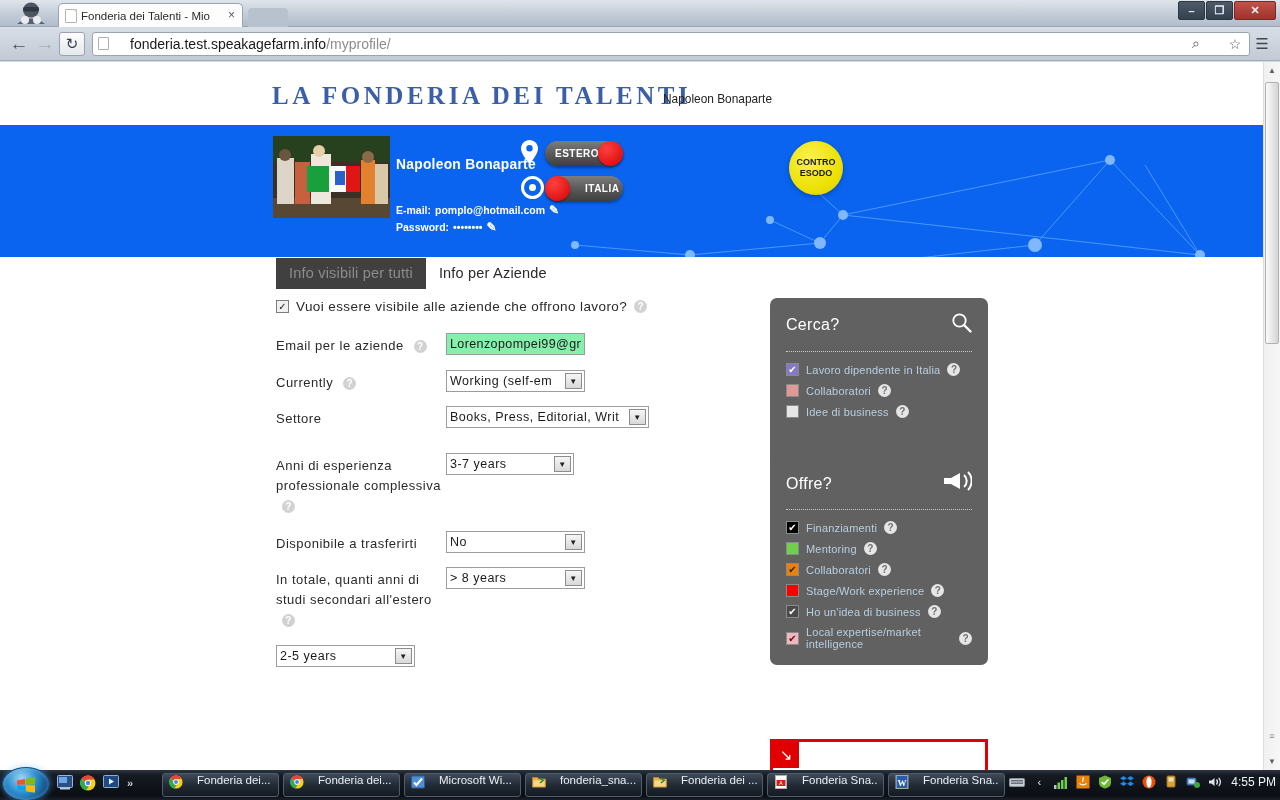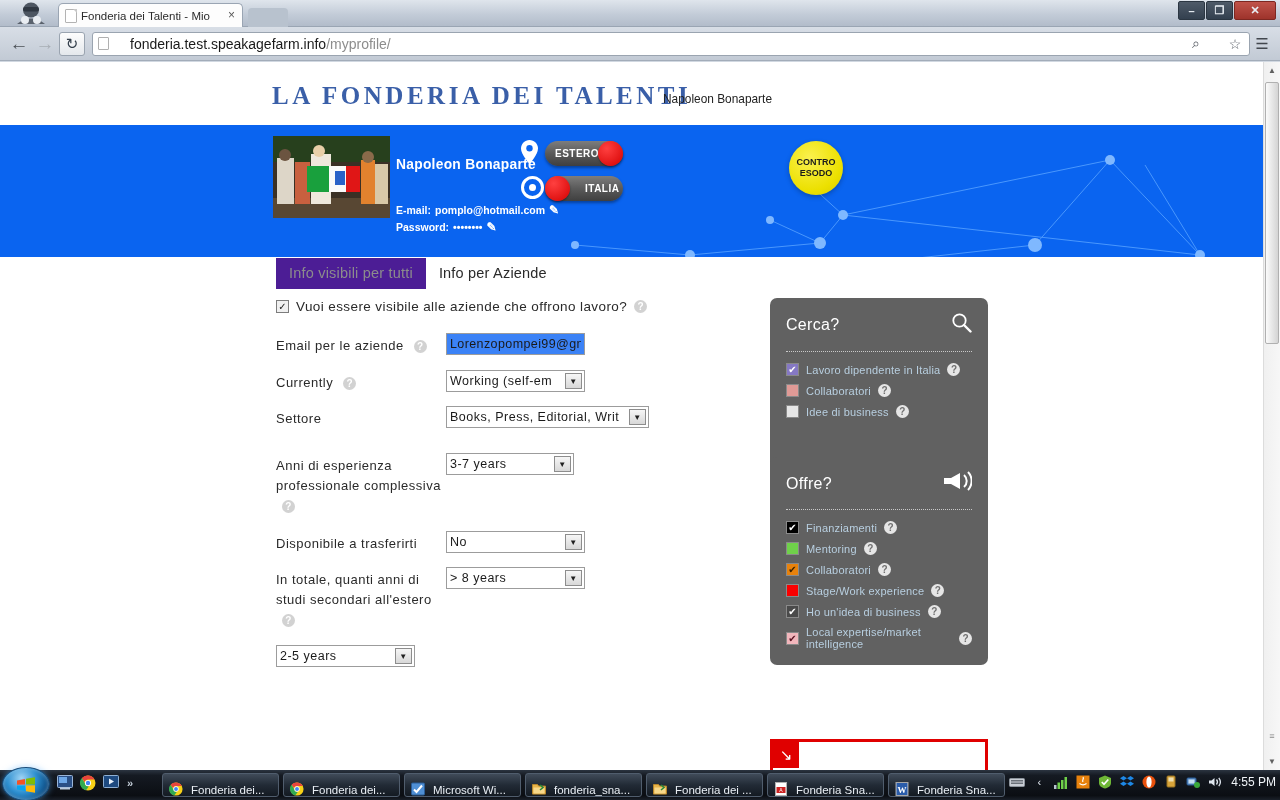--- a/index.html
+++ b/index.html
@@ -169,21 +169,21 @@
     color: #1b1b1b; font-size: 9px; font-weight: bold; line-height: 11px;
     text-align: center; cursor: pointer;
   }
 
   
   .content { position: relative; height: 513px; background: #fff; }
 
   .tabs { position: absolute; left: 276px; top: 1px; display: flex; align-items: stretch; }
   .tab-item {
     padding: 7px 13px 8px; font-size: 14.5px; color: #8c8c8c;
-    background: #4c1d95; cursor: pointer; letter-spacing: 0.2px;
+    background: #404040; cursor: pointer; letter-spacing: 0.2px;
   }
   .tab-item.active { background: transparent; color: #2a2a2a; }
 
   .form-area { position: absolute; left: 276px; top: 42px; width: 470px; }
   .check-row { display: flex; align-items: center; gap: 7px; margin-bottom: 19px; }
   .cbx {
     width: 13px; height: 13px; flex: 0 0 13px;
     background: #f0f0f0; border: 1px solid #7c7c7c;
     display: flex; align-items: center; justify-content: center;
     font-size: 10px; color: #1a1a1a; cursor: pointer;
@@ -197,21 +197,21 @@
     justify-content: center; cursor: pointer; vertical-align: middle;
   }
 
   .frow { display: flex; margin-bottom: 11px; }
   .flabel {
     width: 170px; flex: 0 0 170px; font-size: 13px; color: #2a2a2a;
     letter-spacing: 0.5px; line-height: 20px; padding-top: 3px;
   }
   .fctrl { flex: 1 1 auto; position: relative; }
   .tinput {
-    height: 22px; border: 1px solid #9c9c9c; background: #3b82f6;
+    height: 22px; border: 1px solid #9c9c9c; background: #86efac;
     font-family: "Liberation Sans", sans-serif; font-size: 12.5px;
     color: #1a1a1a; padding: 0 3px; letter-spacing: 0.4px;
   }
   .sel {
     height: 22px; border: 1px solid #9c9c9c; background: #fff;
     display: inline-flex; align-items: center; cursor: pointer;
     font-size: 12.5px; color: #1a1a1a; letter-spacing: 0.5px;
   }
   .sel .val { padding: 0 3px; overflow: hidden; white-space: nowrap; flex: 1 1 auto; }
   .sel .arrow {
@@ -296,21 +296,21 @@
   .quick {
     position: absolute; left: 56px; top: 4px; display: flex; align-items: center; gap: 6px;
   }
   .qicon { width: 17px; height: 17px; display: flex; align-items: center; justify-content: center; cursor: pointer; }
   .chev { color: #c4ced8; font-size: 11px; font-weight: bold; margin-left: 2px; cursor: pointer; }
   .tbtns { position: absolute; left: 162px; top: 3px; display: flex; gap: 4px; }
   .tbtn {
     width: 117px; height: 24px; border-radius: 3px;
     background: linear-gradient(to bottom, #404b59 0%, #222b36 50%, #141a22 100%);
     border: 1px solid #505d6d;
-    display: flex; align-items: flex-end; gap: 8px; padding: 0 5px;
+    display: flex; align-items: flex-start; gap: 14px; padding: 0 5px;
     color: #e9eef4; font-size: 11.5px; cursor: pointer; overflow: hidden;
   }
   .tbtn .ic { width: 15px; height: 15px; flex: 0 0 15px; display: flex; align-items: center; justify-content: center; }
   .tbtn .tx { white-space: nowrap; overflow: hidden; }
   .tray {
     position: absolute; right: 4px; top: 4px; display: flex;
     align-items: center; gap: 6px; color: #dfe6ee; font-size: 11px;
   }
   .tray .ic { width: 16px; height: 16px; display: flex; align-items: center; justify-content: center; cursor: pointer; }
   .clock { font-size: 12px; color: #f0f4f8; margin-left: 2px; white-space: nowrap; cursor: pointer; }

